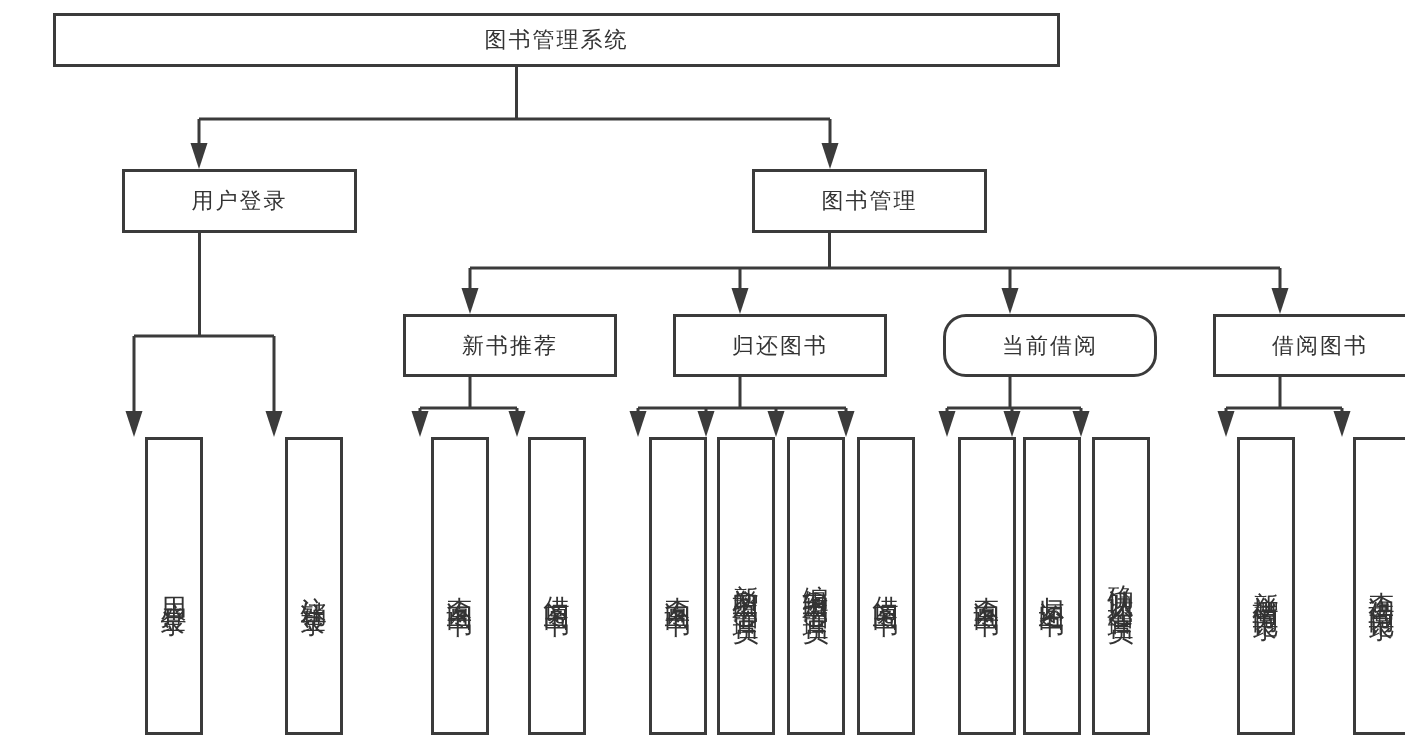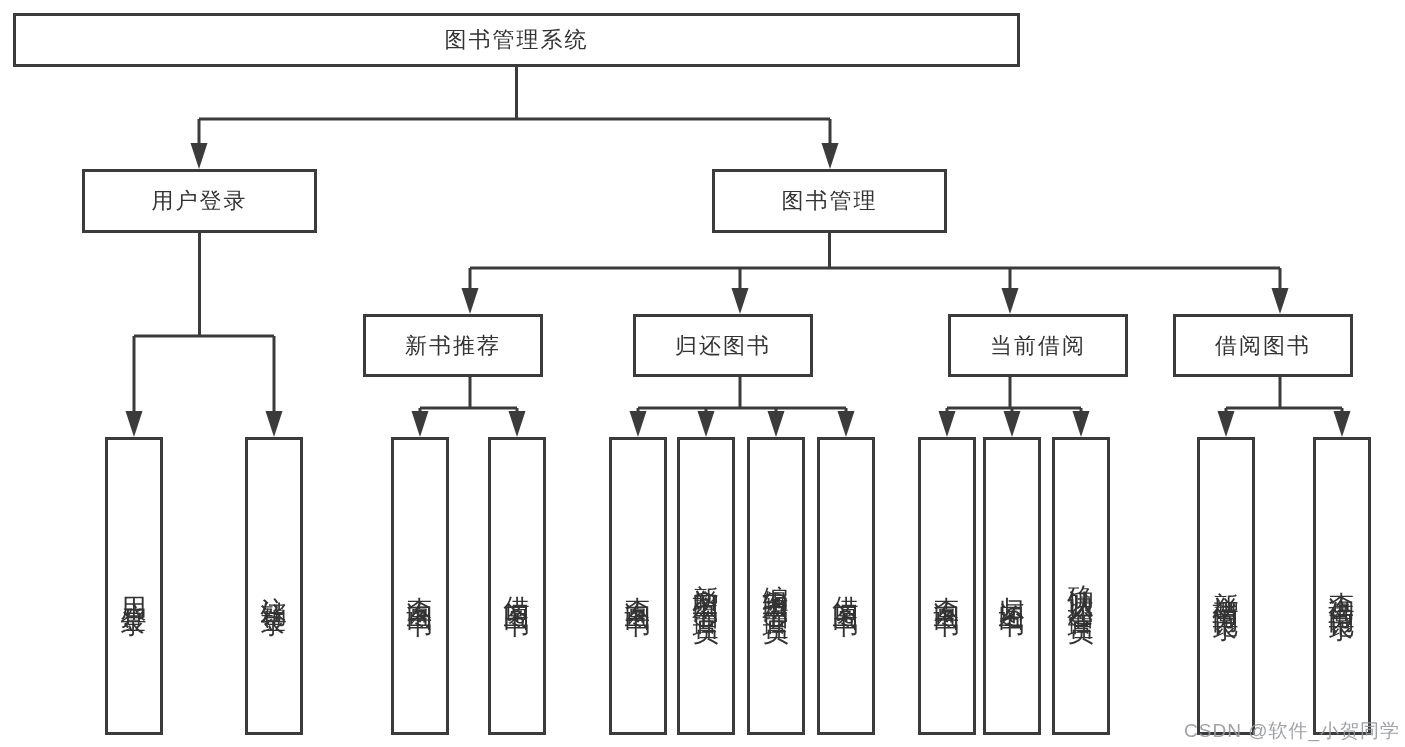--- a/index.html
+++ b/index.html
@@ -7,26 +7,26 @@
     width: 1405px; height: 747px;
     font-family: "Liberation Sans", "DejaVu Sans", sans-serif;
     position: relative; overflow: hidden;
   }
   #canvas { position: absolute; left: 0; top: 0; width: 1405px; height: 747px; background: #ffffff; }
   #wires { position: absolute; left: 0; top: 0; z-index: 1; }
   .box {
     position: absolute; box-sizing: border-box;
     background: #ffffff; border: 3px solid #3b3b3b;
     display: flex; align-items: center; justify-content: center;
-    color: #333333; z-index: 2; line-height: 1;
+    color: #333333; z-index: 2; line-height: 1; margin-left: 40px;
   }
   .h-box { letter-spacing: 2px; }
   .root  { left: 13px;  top: 13px;  width: 1007px; height: 54px; font-size: 22px; }
   .lvl2  { top: 169px; width: 235px; height: 64px; font-size: 22px; }
-  .lvl3  { top: 314px; width: 180px; height: 63px; font-size: 22px; }
+  .lvl3  { top: 314px; width: 214px; height: 63px; font-size: 22px; }
   .leaf  {
     top: 437px; width: 58px; height: 298px; font-size: 26px;
     writing-mode: vertical-rl; text-orientation: mixed; letter-spacing: 5px;
   }
   .leaf span { display: block; }
   #watermark {
     position: absolute; right: 5px; bottom: 3px; z-index: 3;
     font-size: 19px; letter-spacing: 1px; color: rgba(151,153,156,0.92);
   }
 </style>
@@ -85,21 +85,21 @@
   <div class="box lvl2 h-box" style="left:712px;">
     <span>图书管理</span>
   </div>
 
   <div class="box lvl3 h-box" style="left:363px;">
     <span>新书推荐</span>
   </div>
   <div class="box lvl3 h-box" style="left:633px;">
     <span>归还图书</span>
   </div>
-  <div class="box lvl3 h-box" style="left:948px;">
+  <div class="box lvl3 h-box" style="left:903px;border-radius:23px;">
     <span>当前借阅</span>
   </div>
   <div class="box lvl3 h-box" style="left:1173px;">
     <span>借阅图书</span>
   </div>
 
   <div class="box leaf" style="left:105px;">
     <span>用户登录</span>
   </div>
   <div class="box leaf" style="left:245px;">
@@ -136,15 +136,14 @@
     <span>确认归还（管理员）</span>
   </div>
 
   <div class="box leaf" style="left:1197px;">
     <span>新增借阅记录</span>
   </div>
   <div class="box leaf" style="left:1313px;">
     <span>查询借阅记录</span>
   </div>
 
-  <div id="watermark">CSDN @软件_小贺同学</div>
 
 </div>
 
 </body></html>

